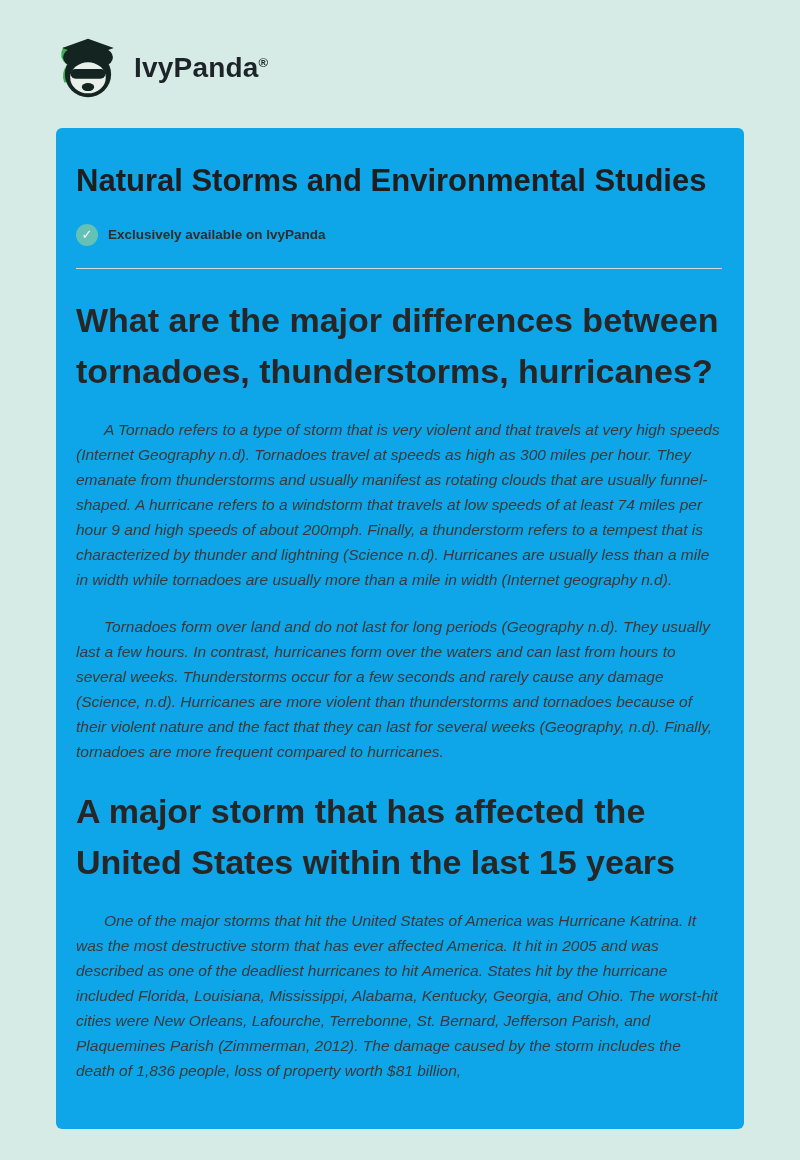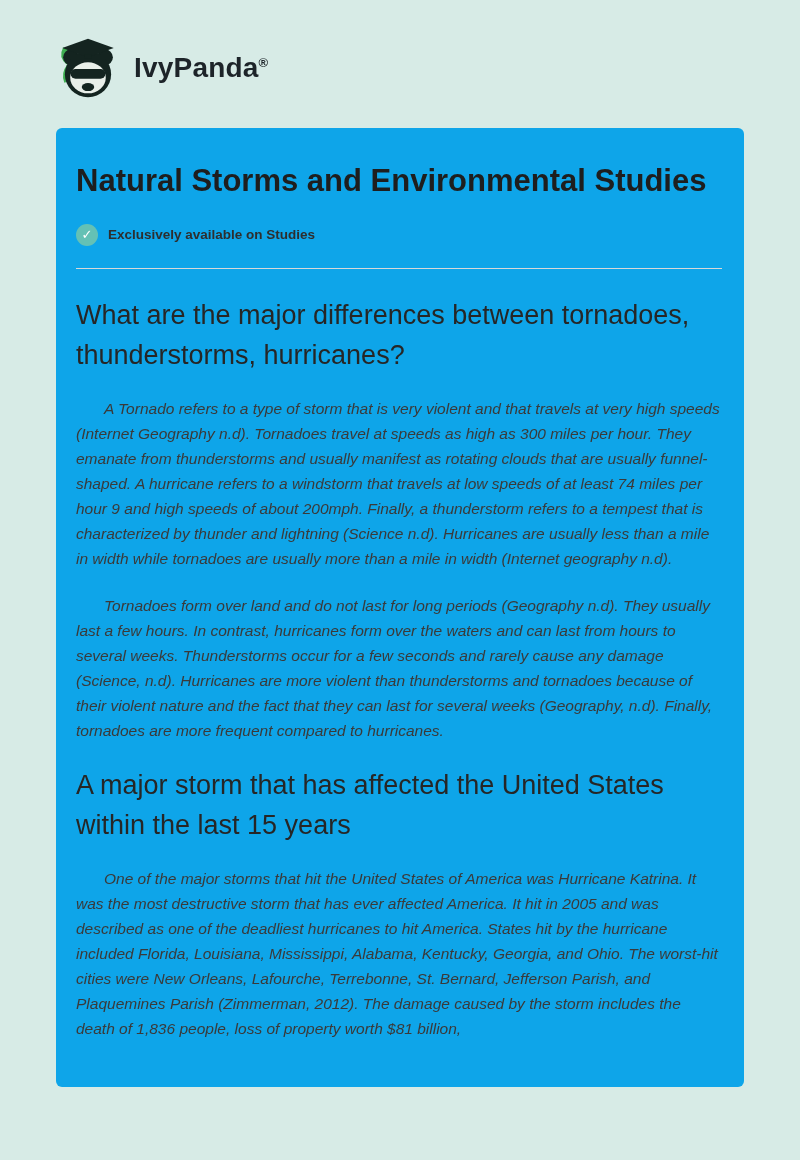--- a/index.html
+++ b/index.html
@@ -79,23 +79,23 @@
     color: #2e2e2e;
   }
 
   .divider {
     border: none;
     border-top: 1px solid #d8d8d8;
     margin: 0 0 26px 0;
   }
 
   .section-heading {
-    font-size: 27px;
+    font-size: 34px;
     line-height: 1.5;
-    font-weight: 400;
+    font-weight: 700;
     color: #262626;
     margin-bottom: 20px;
   }
   .section-heading.second { margin-top: 20px; }
 
   .body-para {
     font-size: 15.5px;
     line-height: 25px;
     color: #3a3a3a;
     text-indent: 28px;
@@ -131,21 +131,21 @@
     </svg>
   </span>
   <span class="brand"><span>IvyPanda</span><sup>®</sup></span>
 </header>
 
 <main class="card">
   <h1 class="doc-title">Natural Storms and Environmental Studies</h1>
 
   <div class="badge-row">
     <span class="check-badge">✓</span>
-    <span class="badge-text">Exclusively available on Studies</span>
+    <span class="badge-text">Exclusively available on IvyPanda</span>
   </div>
 
   <hr class="divider">
 
   <h2 class="section-heading">What are the major differences between tornadoes, thunderstorms, hurricanes?</h2>
 
   <p class="body-para">A Tornado refers to a type of storm that is very violent and that travels at very high speeds (Internet Geography n.d). Tornadoes travel at speeds as high as 300 miles per hour. They emanate from thunderstorms and usually manifest as rotating clouds that are usually funnel-shaped. A hurricane refers to a windstorm that travels at low speeds of at least 74 miles per hour 9 and high speeds of about 200mph. Finally, a thunderstorm refers to a tempest that is characterized by thunder and lightning (Science n.d). Hurricanes are usually less than a mile in width while tornadoes are usually more than a mile in width (Internet geography n.d).</p>
   <p class="body-para">Tornadoes form over land and do not last for long periods (Geography n.d). They usually last a few hours. In contrast, hurricanes form over the waters and can last from hours to several weeks. Thunderstorms occur for a few seconds and rarely cause any damage (Science, n.d). Hurricanes are more violent than thunderstorms and tornadoes because of their violent nature and the fact that they can last for several weeks (Geography, n.d). Finally, tornadoes are more frequent compared to hurricanes.</p>
 
   <h2 class="section-heading second">A major storm that has affected the United States within the last 15 years</h2>

